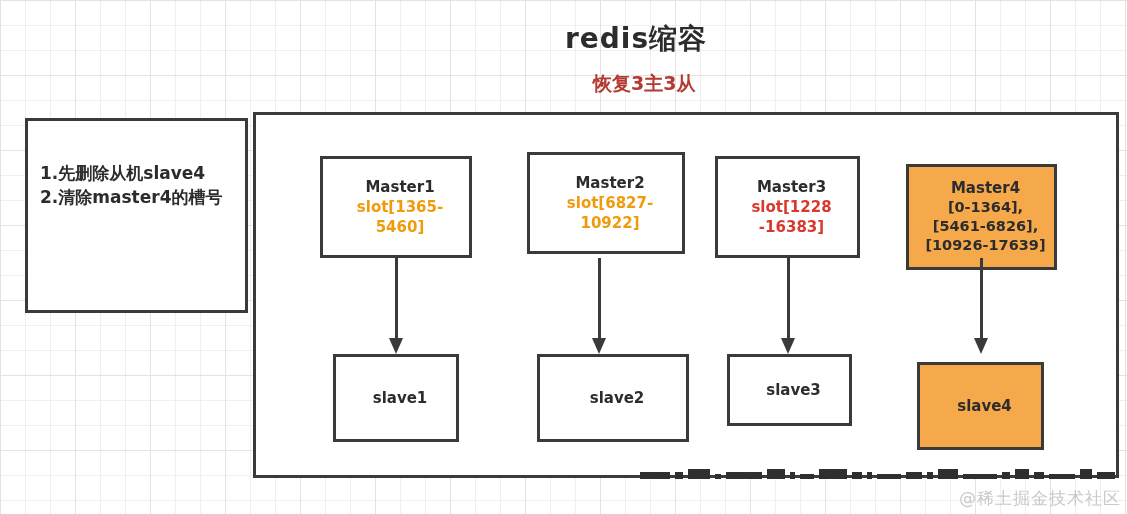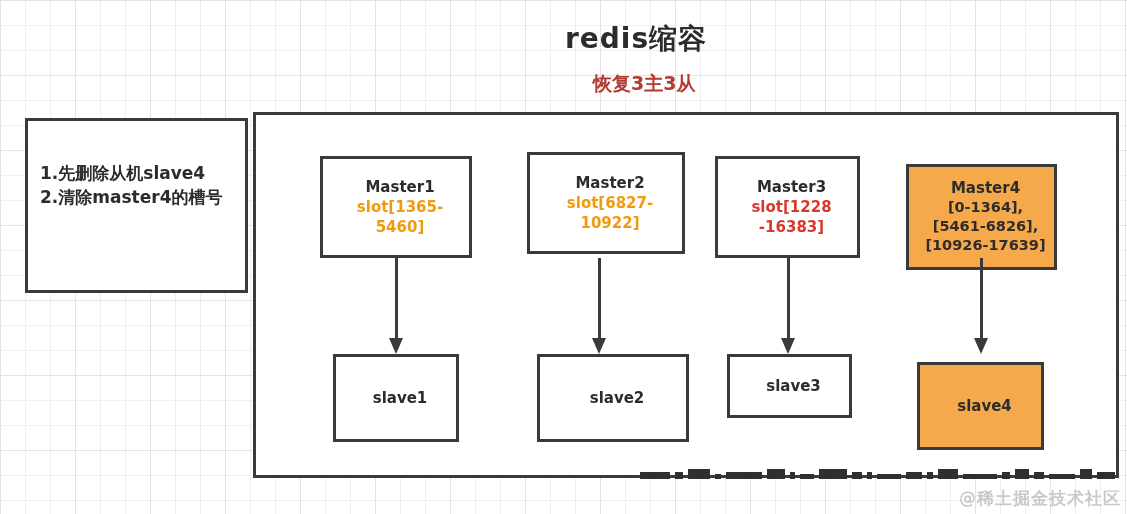--- a/index.html
+++ b/index.html
@@ -18,21 +18,21 @@
   }
   .title {
     position:absolute; left:565px; top:20px;
     font-size:28px; font-weight:700; color:#2c2c2c; letter-spacing:1px;
   }
   .subtitle {
     position:absolute; left:593px; top:71px;
     font-size:19px; font-weight:700; color:#b23a31;
   }
   .steps-box {
-    position:absolute; left:25px; top:118px; width:223px; height:175px;
+    position:absolute; left:25px; top:118px; width:223px; height:195px;
     background:#ffffff; border:3px solid #3a3a3a;
     padding:40px 0 0 12px;
   }
   .steps-box .step-line {
     font-size:17px; font-weight:700; color:#2c2c2c; line-height:24px;
     white-space:nowrap;
   }
   .cluster-panel {
     position:absolute; left:253px; top:112px; width:866px; height:366px;
     background:#ffffff; border:3px solid #3a3a3a;
@@ -49,21 +49,21 @@
   .slot-orange { color:#ef9b0d; }
   .slot-red { color:#d9392c; }
   .slot-dark { color:#2c2c2c; font-size:14.5px; line-height:19px; }
   .m4 .master-name { line-height:19px; }
   .m1 { left:320px; top:156px; width:152px; height:102px; }
   .m2 { left:527px; top:152px; width:158px; height:102px; }
   .m3 { left:715px; top:156px; width:145px; height:102px; }
   .m4 { left:906px; top:156px; width:151px; height:106px; }
   .s1 { left:333px; top:354px; width:126px; height:88px; }
   .s2 { left:537px; top:354px; width:152px; height:88px; }
-  .s3 { left:727px; top:354px; width:125px; height:64px; }
+  .s3 { left:727px; top:354px; width:125px; height:72px; }
   .s4 { left:917px; top:354px; width:127px; height:88px; }
   .slave-name { font-size:15px; font-weight:700; color:#2c2c2c; }
   .arrow {
     position:absolute; width:14px; height:96px; top:258px;
     display:flex; flex-direction:column; align-items:center;
   }
   .arrow .shaft { width:3px; flex:1 1 auto; background:#3a3a3a; }
   .arrow .head {
     width:0; height:0;
     border-left:7px solid transparent; border-right:7px solid transparent;
@@ -72,21 +72,21 @@
   .a1 { left:389px; } .a2 { left:592px; } .a3 { left:781px; } .a4 { left:974px; }
   .clipped-marks {
     position:absolute; left:640px; top:468px; width:478px; height:11px;
     display:flex; align-items:flex-end; gap:5px; overflow:hidden;
   }
   .clipped-marks span { display:block; height:7px; background:#2f2f2f; flex:0 0 auto; }
   .clipped-marks span:nth-child(3n) { height:10px; }
   .clipped-marks span:nth-child(4n) { height:5px; }
   .watermark {
     position:absolute; right:6px; top:487px;
-    font-size:17px; color:#c9c9c9; letter-spacing:1px;font-weight:bold;
+    font-size:17px; color:#c9c9c9; letter-spacing:1px;
   }
 </style>
 </head>
 <body>
 
 <div class="title">redis缩容</div>
 <div class="subtitle">恢复3主3从</div>
 
 <div class="steps-box">
   <div class="step-line">1.先删除从机slave4</div>

